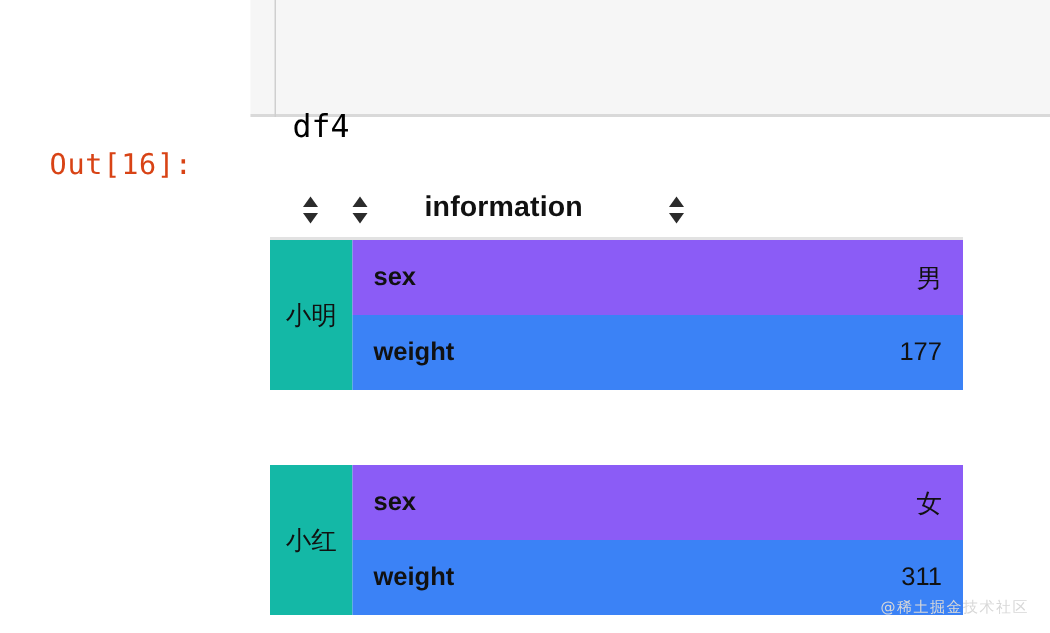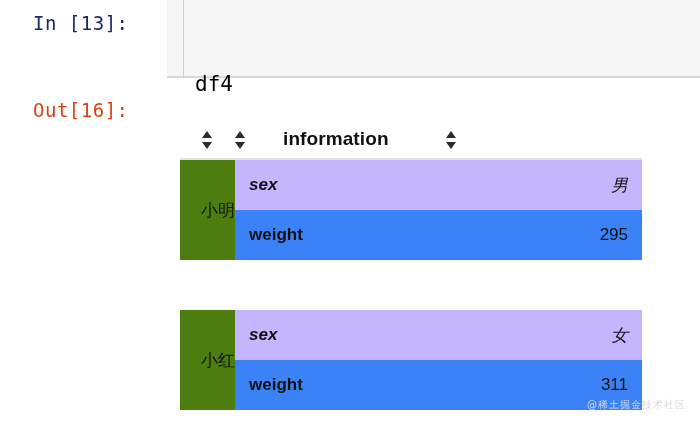--- a/index.html
+++ b/index.html
@@ -138,43 +138,43 @@
     bottom: 0;
     border-top: 7px solid #2b2b2b;
   }
 
   .info-label { font-size: 19px; font-weight: bold; letter-spacing: 0.1px; }
 
   
   .df-body tr { height: 50px; }
   .idx-cell {
     width: 55px;
-    background: #4d7c0f;
-    text-align: right;
+    background: #14b8a6;
+    text-align: center;
     font-size: 19px;
     color: #111111;
     font-weight: normal;
   }
   .sub-cell {
     width: 115px;
     padding-left: 14px !important;
     font-weight: bold;
     font-size: 19px;
     color: #111111;
     text-align: left;
   }
   .val-cell {
     width: 182px;
     padding-right: 14px !important;
     text-align: right;
     font-size: 19px;
     color: #111111;
   }
   tr.row-shade .sub-cell,
-  tr.row-shade .val-cell { background: #c4b5fd; font-style: italic; }
+  tr.row-shade .val-cell { background: #8b5cf6; }
   tr.row-plain .sub-cell,
   tr.row-plain .val-cell { background: #3b82f6; }
 
   .grp-gap td { height: 3px; background: #ffffff; padding: 0; }
   .df-topline td { height: 2px; background: #e2e2e2; padding: 0; }
 
   
   .watermark {
     position: absolute;
     right: 14px;
@@ -185,21 +185,20 @@
     font-family: "DejaVu Sans", "Liberation Sans", sans-serif;
   }
 </style>
 </head>
 <body>
 
 <div class="cell-input">
   <div class="code-gutter"></div>
   <div class="code-gutter-line"></div>
 
-  <div class="prompt-in">In [13]:</div>
 
   <div class="code-area">
     <div class="code-line"><span>df4</span></div>
   </div>
 </div>
 
 <div class="prompt-out">Out[16]:</div>
 
 <div class="df-wrap">
   <table class="dataframe">
@@ -224,21 +223,21 @@
     </thead>
     <tbody class="df-body">
 
       <tr class="row-shade">
         <td class="idx-cell" rowspan="2">小明</td>
         <td class="sub-cell" colspan="2">sex</td>
         <td class="val-cell">男</td>
       </tr>
       <tr class="row-plain">
         <td class="sub-cell" colspan="2">weight</td>
-        <td class="val-cell">295</td>
+        <td class="val-cell">177</td>
       </tr>
 
       <tr class="grp-gap">
         <td></td>
           <td colspan="3"></td>
       </tr>
 
       <tr class="row-shade">
         <td class="idx-cell" rowspan="2">小红</td>
         <td class="sub-cell" colspan="2">sex</td>

